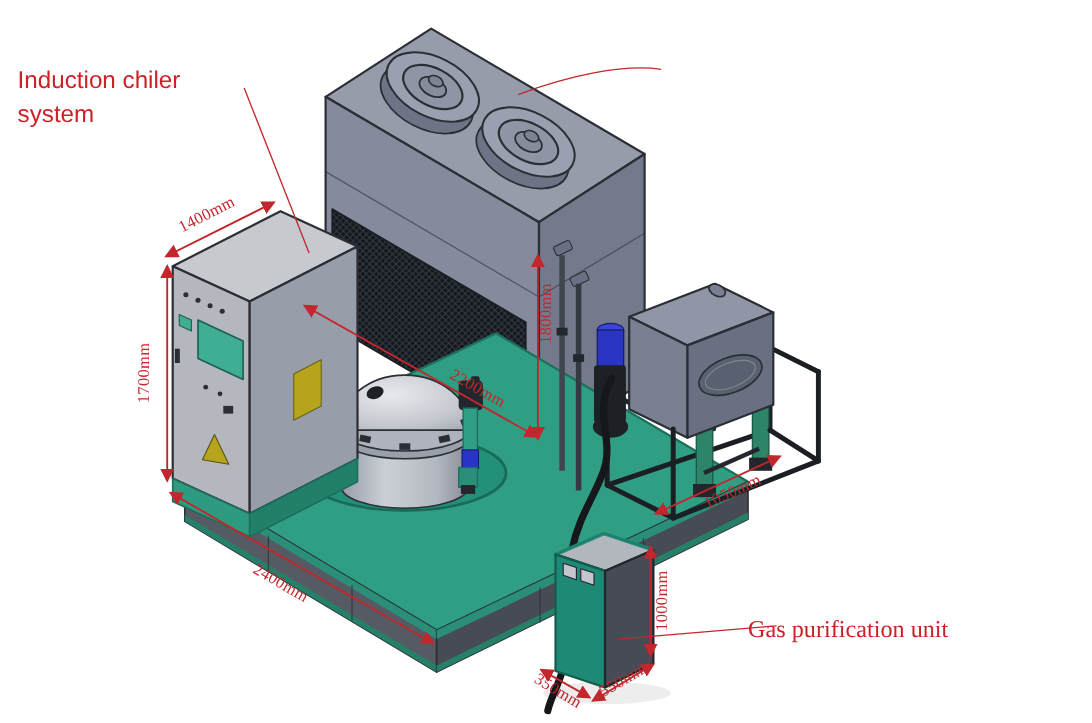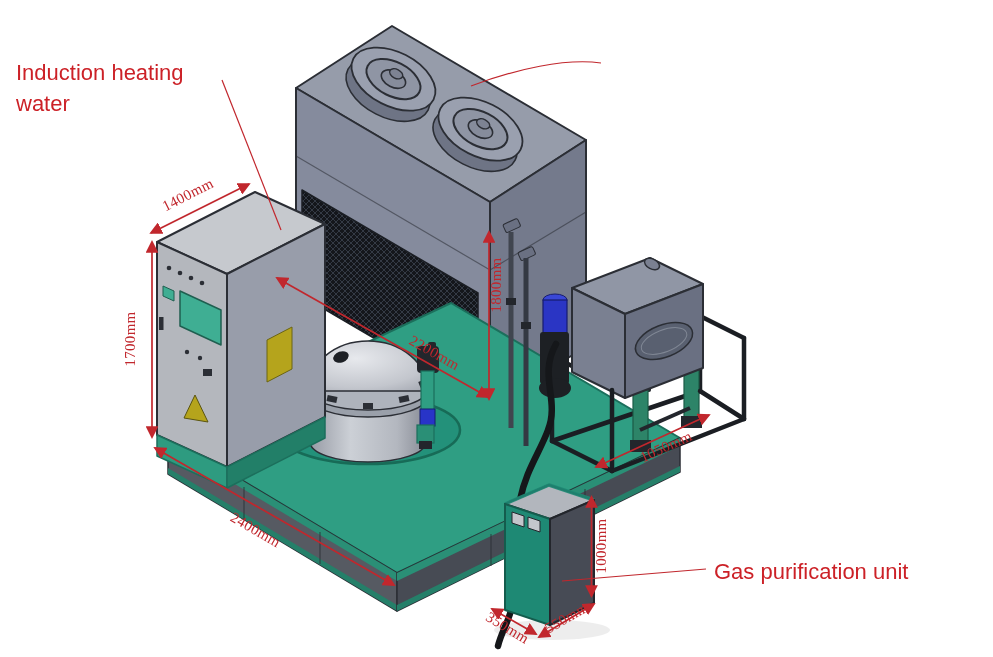--- a/index.html
+++ b/index.html
@@ -222,18 +222,18 @@
     <text class="dim-text" text-anchor="middle" transform="translate(253,534) rotate(30)">2400mm</text>
     <text class="dim-text" text-anchor="middle" transform="translate(432,357) rotate(29.5)">2200mm</text>
     <text class="dim-text" text-anchor="middle" transform="translate(501,285) rotate(-90)">1800mm</text>
     <text class="dim-text" text-anchor="middle" transform="translate(668,451) rotate(-25)">1050mm</text>
     <text class="dim-text" text-anchor="middle" transform="translate(606,546) rotate(-90)">1000mm</text>
     <text class="dim-text" text-anchor="middle" transform="translate(505,632) rotate(31)">350mm</text>
     <text class="dim-text" text-anchor="middle" transform="translate(569,622) rotate(-30)">550mm</text>
   </g>
 </svg>
 
-<div class="anno-label wrap" style="left:16px;top:57px;width:222px;">Induction heating water</div>
-
-
-<div class="anno-label" style="left:714px;top:556px;">Gas purification unit</div>
+<div class="anno-label wrap" style="left:16px;top:57px;width:222px;">Induction chiler system</div>
+
+
+<div class="anno-label" style="left:680px;top:556px;font-family:Liberation Serif, serif;">Gas purification unit</div>
 
 </div>
 
 </body></html>

